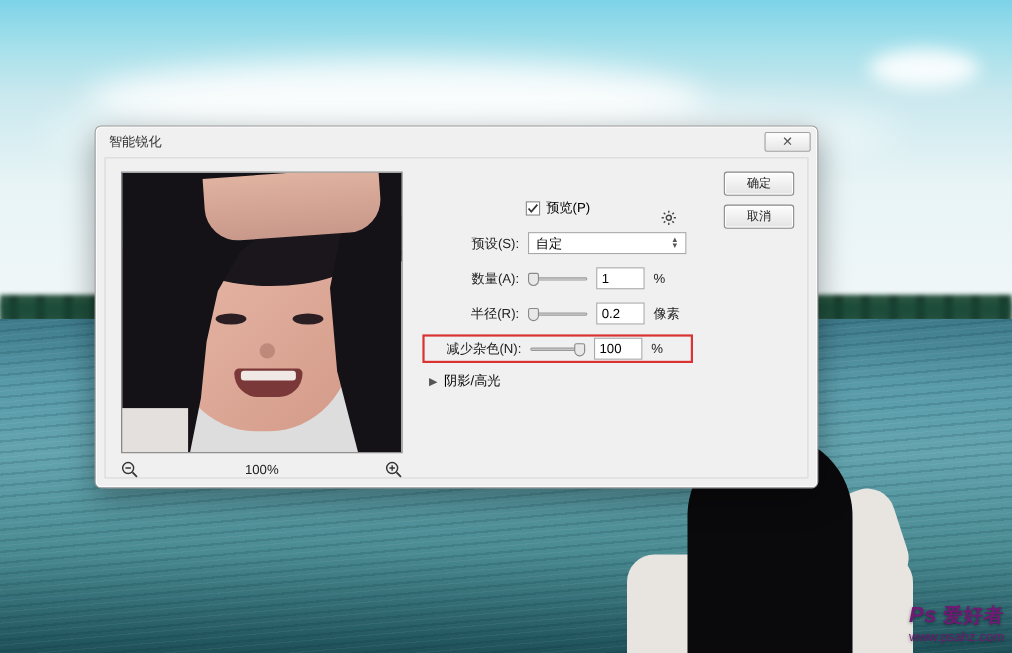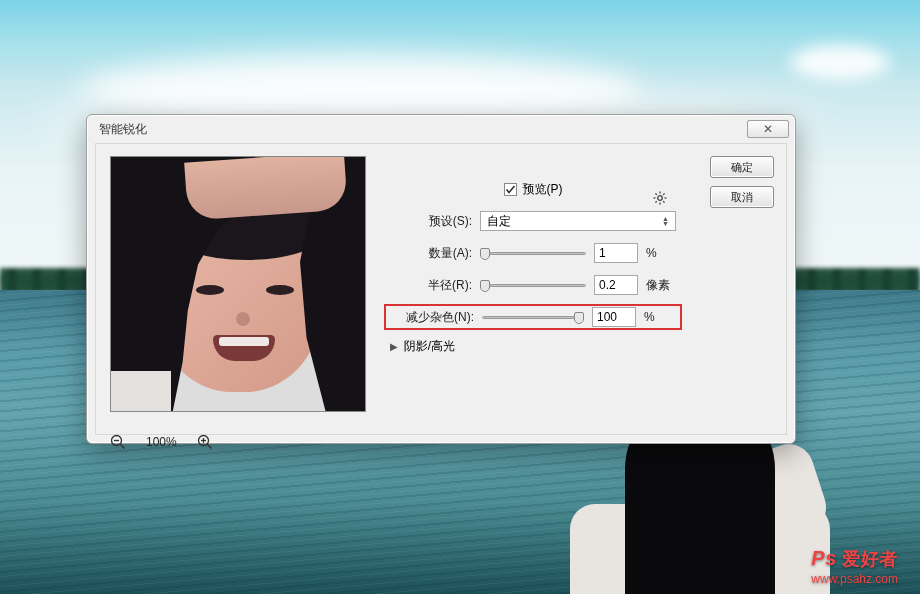--- a/index.html
+++ b/index.html
@@ -27,28 +27,28 @@
     .person { position: absolute; bottom: 0; right: 90px; width: 260px; height: 200px; }
     .hair { position: absolute; top: 0; left: 55px; width: 150px; height: 200px; 
             background: #0a0a0c; border-radius: 75px 75px 0 0; }
     .shirt-l { position: absolute; bottom: 0; left: 0; width: 85px; height: 90px;
                background: #e8e4e0; border-radius: 25px 8px 0 0; }
     .shirt-r { position: absolute; bottom: 0; right: 0; width: 85px; height: 90px;
                background: #e8e4e0; border-radius: 8px 25px 0 0; }
     .arm { position: absolute; bottom: 60px; right: 10px; width: 55px; height: 90px; 
            background: #e8e4e0; border-radius: 25px; transform: rotate(-18deg); }
     
-    .watermark { position: absolute; bottom: 8px; right: 22px; color: #ef4444; 
-                 text-shadow: 0 1px 3px rgba(0,0,0,0.5); text-align: left; }
+    .watermark { position: absolute; bottom: 8px; right: 7px; color: #701a75; 
+                 text-shadow: 0 1px 3px rgba(0,0,0,0.5); text-align: center; }
     .wm-top { font-size: 18px; font-weight: bold; letter-spacing: 0.5px; }
     .wm-top .ps { font-style: italic; font-size: 20px; }
     .wm-url { font-size: 12px; margin-top: 1px; }
 
     
-    .dialog { position: absolute; top: 114px; left: 86px; width: 710px; height: 330px;
+    .dialog { position: absolute; top: 114px; left: 86px; width: 658px; height: 330px;
               background: #f0f0f0; border: 1px solid #9e9e9e; border-radius: 6px;
               box-shadow: 0 8px 28px rgba(0,0,0,0.35), inset 0 0 0 1px #fff; }
     .titlebar { height: 28px; display: flex; align-items: center; justify-content: space-between;
                 padding: 0 6px 0 12px; }
     .titlebar-title { font-size: 12px; color: #333; }
     .close-btn { width: 42px; height: 18px; border: 1px solid #a0a0a0; border-radius: 2px;
                  background: linear-gradient(#fdfdfd,#e6e6e6); display: flex; align-items: center; 
                  justify-content: center; color: #555; font-size: 12px; cursor: default; line-height: 1;}
     
     .dlg-body { position: absolute; top: 28px; left: 8px; right: 8px; bottom: 8px; 
@@ -72,21 +72,21 @@
               background: linear-gradient(#e0b2a0,#c8988a); border-radius: 0 0 30px 30px; 
               transform: rotate(-4deg); }
     .pv-eye-l { position: absolute; top: 128px; left: 85px; width: 28px; height: 10px; background: #2a1e22; border-radius: 50%; }
     .pv-eye-r { position: absolute; top: 128px; left: 155px; width: 28px; height: 10px; background: #2a1e22; border-radius: 50%; }
     .pv-nose { position: absolute; top: 155px; left: 125px; width: 14px; height: 14px; background: rgba(120,70,60,0.3); border-radius: 50%; }
     .pv-mouth { position: absolute; top: 178px; left: 102px; width: 62px; height: 26px; 
                 background: #7a3838; border-radius: 6px 6px 30px 30px; }
     .pv-teeth { position: absolute; top: 180px; left: 108px; width: 50px; height: 9px; background: #f0e8e4; border-radius: 3px; }
     .pv-shirt { position: absolute; bottom: 0; left: 0; width: 60px; height: 40px; background: #e4e0de; }
     
-    .zoom-row { margin-top: 22px; display: flex; align-items: center; justify-content: flex-start; gap: 20px; }
+    .zoom-row { margin-top: 7px; display: flex; align-items: center; justify-content: space-between; gap: 20px; }
     .zoom-icon { width: 16px; height: 16px; cursor: default; }
     .zoom-pct { font-size: 12px; color: #222; }
     
     .controls { position: absolute; top: 12px; left: 294px; right: 110px; }
     .row { display: flex; align-items: center; height: 26px; margin-bottom: 6px; }
     .row-label { width: 90px; text-align: right; padding-right: 8px; font-size: 12px; color: #222; }
     .chk { width: 13px; height: 13px; border: 1px solid #888; background: #fff; margin-right: 6px; 
            display: inline-flex; align-items: center; justify-content: center; }
     .chk svg { display: block; }
     .gear { position: absolute; top: 14px; right: 8px; cursor: default; }

